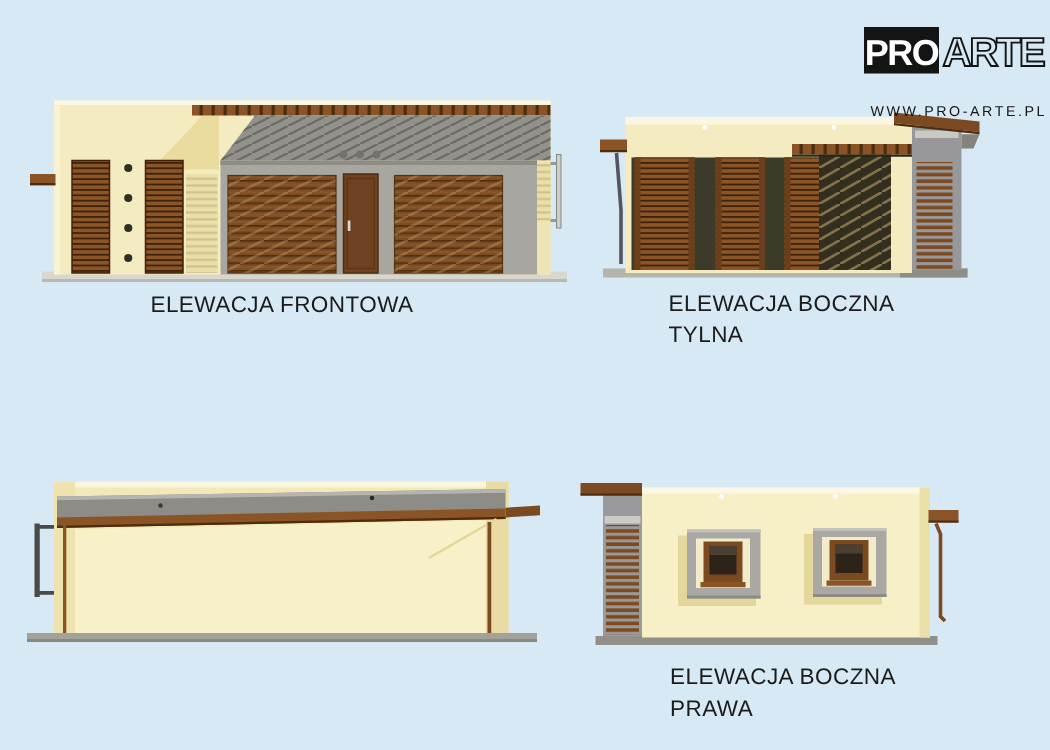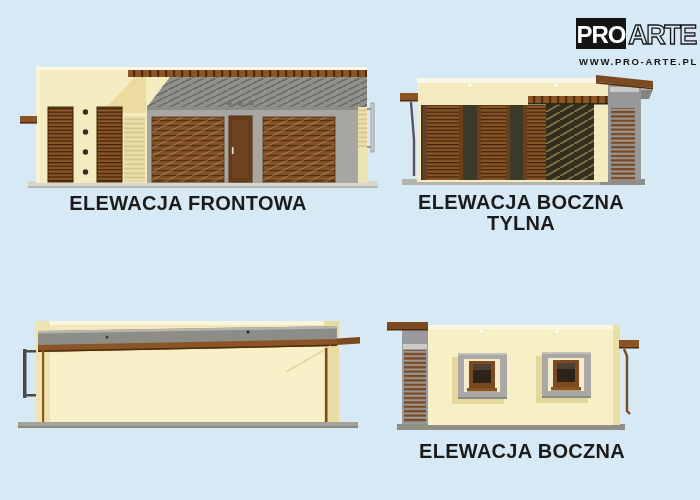--- a/index.html
+++ b/index.html
@@ -7,38 +7,36 @@
     position:relative;
     width:700px;height:500px;
     background:var(--background,#d7e9f5);
     font-family:"Liberation Sans",sans-serif;
     overflow:hidden;
   }
   .drawing{position:absolute;left:0;top:0;}
   .label{
     position:absolute;
     transform:translateX(-50%);
-    font-size:20px;
+    font-size:15px;
     line-height:21px;
     color:var(--label-text,#1b1b1b);
     letter-spacing:0.3px;
     white-space:nowrap;
-    text-align:center;
-    font-weight:bold;
   }
   .logo{
     position:absolute;left:574px;top:14px;width:124px;
     text-align:right;
   }
   .logo-url{
     font-size:9.5px;
-    font-weight:bold;
+    font-weight:normal;
     letter-spacing:1.7px;
     color:var(--logo-black,#141414);
-    margin-top:0px;
+    margin-top:12px;
     white-space:nowrap;
   }
 </style>
 </head>
 <body>
 
 <div class="sheet">
 
   <svg class="drawing" width="700" height="500" viewBox="0 0 700 500">
     <defs>
@@ -259,20 +257,21 @@
 
   <div class="label" style="left:188px;top:193px;">
     <div>ELEWACJA FRONTOWA</div>
   </div>
   <div class="label" style="left:521px;top:192px;">
     <div>ELEWACJA BOCZNA</div>
     <div>TYLNA</div>
   </div>
   <div class="label" style="left:522px;top:441px;">
     <div>ELEWACJA BOCZNA</div>
+    <div>PRAWA</div>
   </div>
 
   <div class="logo">
     <svg width="124" height="38" viewBox="0 0 124 38">
       <rect x="2" y="4" width="50" height="31" fill="var(--logo-black,#141414)"></rect>
       <text x="27" y="29" text-anchor="middle" font-family="Liberation Sans, sans-serif" font-size="24" font-weight="bold" letter-spacing="-1" fill="#ffffff">PRO</text>
       <text x="88" y="30" text-anchor="middle" font-family="Liberation Sans, sans-serif" font-size="27" font-weight="bold" letter-spacing="-1.5" fill="none" stroke="var(--logo-black,#141414)" stroke-width="1.3">ARTE</text>
     </svg>
     <div class="logo-url">WWW.PRO-ARTE.PL</div>
   </div>

